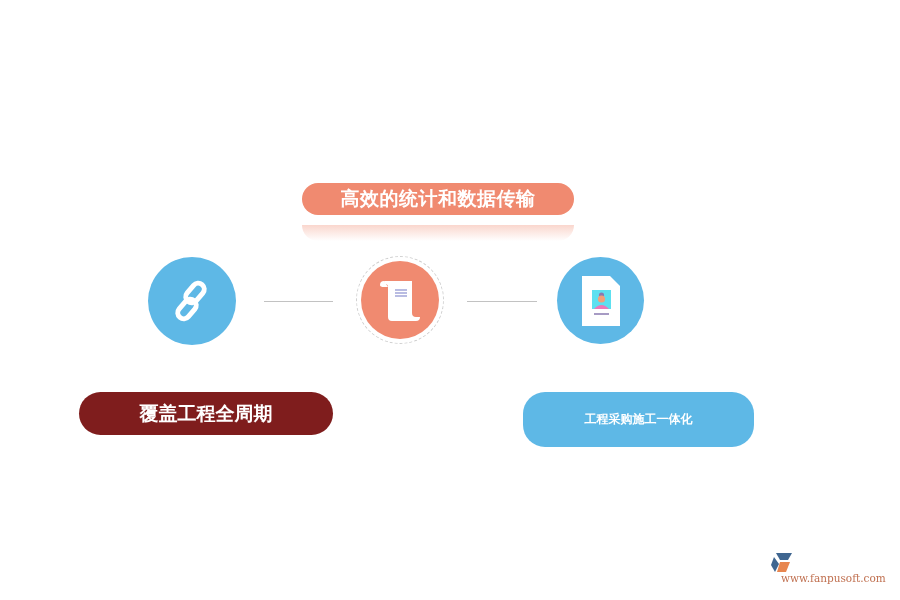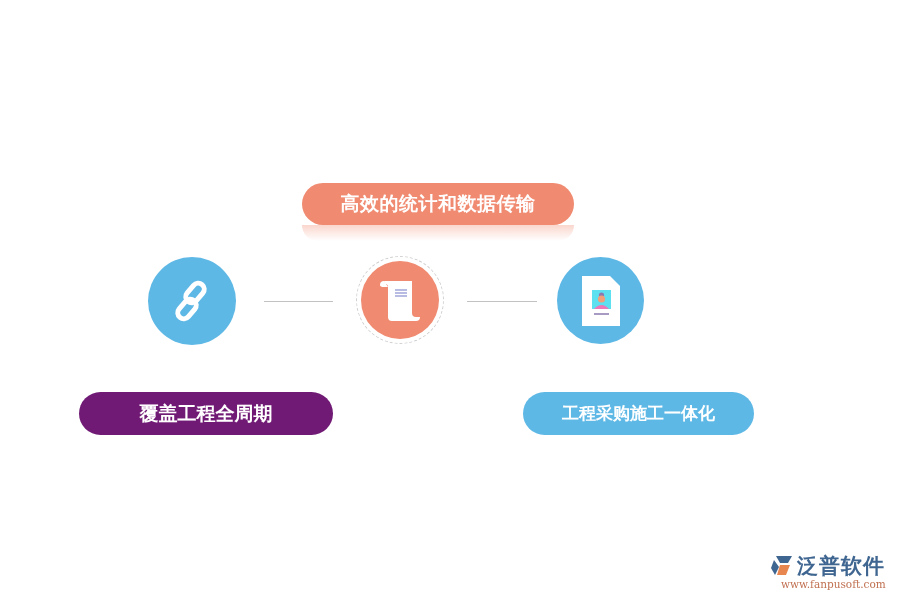--- a/index.html
+++ b/index.html
@@ -1,22 +1,22 @@
 <!DOCTYPE html>
 <html><head>
 <meta charset="utf-8">
 <style>
   html,body{margin:0;padding:0;}
   body{width:900px;height:600px;background:#ffffff;position:relative;overflow:hidden;font-family:"DejaVu Sans",sans-serif;}
   .pill{position:absolute;display:flex;align-items:center;justify-content:center;color:#fff;font-weight:bold;border-radius:22px;}
-  .pill-top{left:302px;top:183px;width:272px;height:42px;background:#f08a70;font-size:19px;letter-spacing:0.5px;}
+  .pill-top{left:302px;top:183px;width:272px;height:32px;background:#f08a70;font-size:19px;letter-spacing:0.5px;}
   .pill-top-reflect{position:absolute;left:302px;top:225px;width:272px;height:16px;border-radius:0 0 22px 22px;
     background:linear-gradient(to bottom,rgba(240,138,112,0.35),rgba(255,255,255,0));}
-  .pill-left{left:79px;top:392px;width:254px;height:43px;background:#701a75;font-size:19px;}
-  .pill-right{left:523px;top:392px;width:231px;height:43px;background:#5eb8e6;font-size:17px;}
+  .pill-left{left:79px;top:392px;width:254px;height:43px;background:#7f1d1d;font-size:19px;}
+  .pill-right{left:523px;top:392px;width:231px;height:55px;background:#5eb8e6;font-size:12px;}
   .circle{position:absolute;border-radius:50%;display:flex;align-items:center;justify-content:center;}
   .c-left{left:148px;top:257px;width:88px;height:88px;background:#5eb8e6;}
   .c-mid-ring{left:356px;top:256px;width:88px;height:88px;border:1px dashed #cfcfcf;box-sizing:border-box;}
   .c-mid{left:361px;top:261px;width:78px;height:78px;background:#f08a70;}
   .c-right{left:557px;top:257px;width:87px;height:87px;background:#5eb8e6;}
   .line{position:absolute;height:1px;background:#c2c2c2;top:301px;}
   .line-1{left:264px;width:69px;}
   .line-2{left:467px;width:70px;}
   .logo{position:absolute;left:770px;top:552px;width:125px;height:40px;}
   .logo-row{display:flex;align-items:center;}
@@ -76,16 +76,15 @@
   <span>工程采购施工一体化</span>
 </div>
 
 <div class="logo">
   <div class="logo-row">
     <svg width="24" height="22" viewBox="0 0 24 22">
       <path d="M6 1 H22 L18 8 H10 Z" fill="#3f6690"></path>
       <path d="M4 5 L9 12 L5 20 L1 13 Z" fill="#3f6690"></path>
       <path d="M10 10 H20 L16 20 H7 Z" fill="#e8864f"></path>
     </svg>
-    <span class="logo-text">泛普软件</span>
   </div>
   <div class="logo-url">www.fanpusoft.com</div>
 </div>
 
 </body></html>

